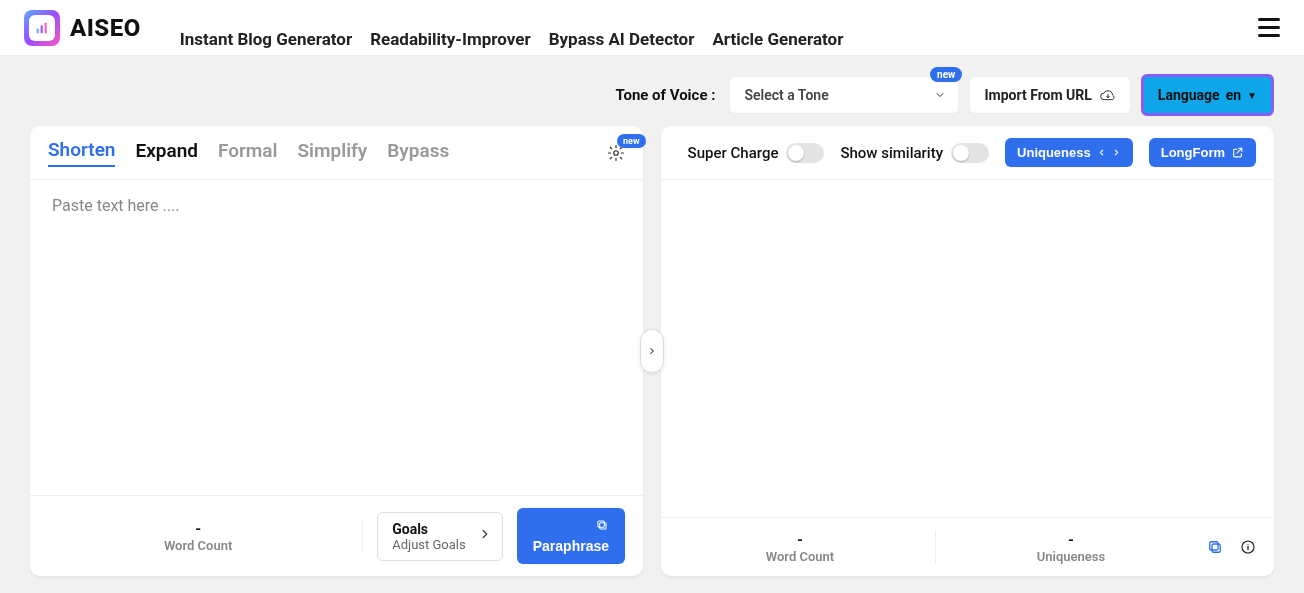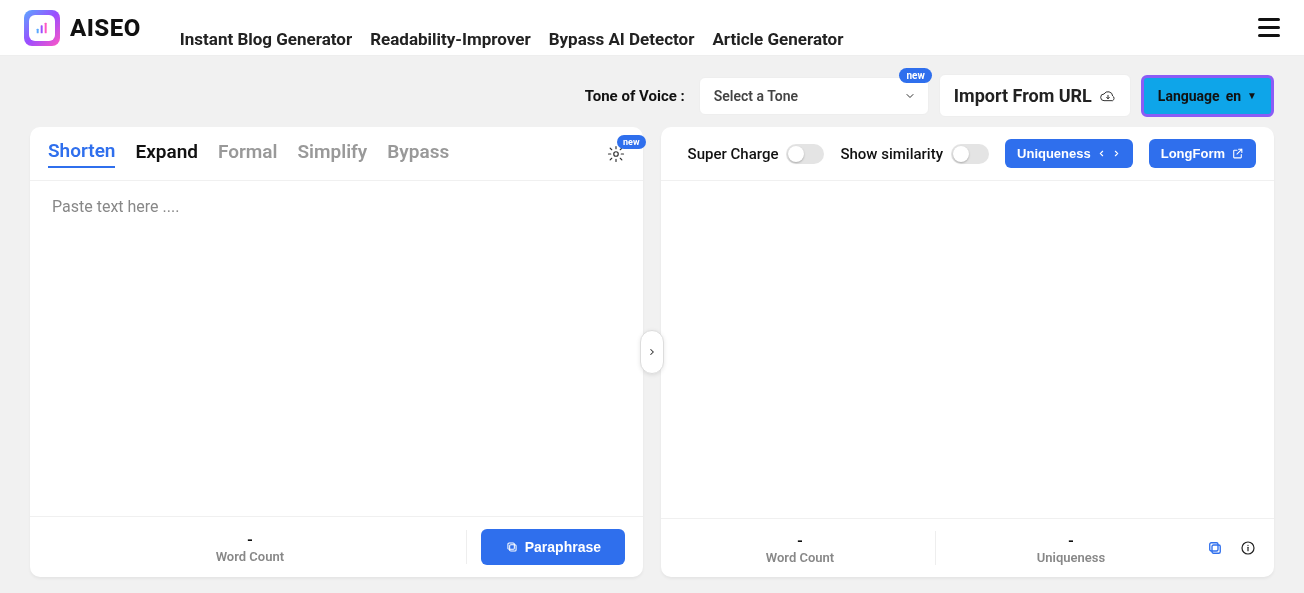--- a/index.html
+++ b/index.html
@@ -16,21 +16,21 @@
   .login-btn { background:#dbeafe; color:#2f6fed; font-weight:700; font-size:17px; padding:8px 22px; border-radius:22px; border:none; cursor:pointer; margin-right:18px;}
   .hamburger { display:flex; flex-direction:column; gap:5px; cursor:pointer;}
   .hamburger span { width:22px; height:3px; background:#111; border-radius:2px;}
   
   
   .top-controls { display:flex; justify-content:flex-end; align-items:center; gap:10px; padding:18px 30px 0 30px;}
   .tov-label { font-size:15px; font-weight:700; color:#111; margin-right:4px;}
   .select-box { position:relative; background:#fff; border:1px solid #eee; border-radius:6px; padding:10px 36px 10px 14px; font-size:14px; font-weight:600; color:#444; cursor:pointer; min-width:230px;}
   .select-box .chev { position:absolute; right:12px; top:12px;}
   .new-badge { position:absolute; top:-10px; right:-4px; background:#2f6fed; color:#fff; font-size:10px; font-weight:700; padding:2px 7px; border-radius:10px;}
-  .control-btn { background:#fff; border:1px solid #eee; border-radius:6px; padding:10px 14px; font-size:18px; font-weight:700; color:#222; cursor:pointer; display:flex; align-items:center; gap:8px;}
+  .control-btn { background:#fff; border:1px solid #eee; border-radius:6px; padding:10px 14px; font-size:14px; font-weight:700; color:#222; cursor:pointer; display:flex; align-items:center; gap:8px;}
   .lang-btn { background:#0ea5e9; border:3px solid #8b5cf6; border-radius:6px; padding:10px 14px; font-size:14px; font-weight:700; color:#111; cursor:pointer; display:flex; align-items:center; gap:6px;}
   
   
   .workspace { display:flex; padding:10px 30px 30px 30px; gap:18px; position:relative;}
   .panel { background:#fff; border-radius:10px; flex:1; display:flex; flex-direction:column; box-shadow:0 2px 3px rgba(0,0,0,.05); min-height:450px;}
   
   
   .tabs-row { display:flex; align-items:center; padding:12px 18px; border-bottom:1px solid #f0f0f0; gap:20px;}
   .tab { font-size:19px; font-weight:600; color:#999; cursor:pointer; padding-bottom:4px;}
   .tab.active { color:#2f6fed; border-bottom:2px solid #2f6fed;}
@@ -45,21 +45,21 @@
   
   .left-foot { display:flex; align-items:center; padding:12px 18px; border-top:1px solid #f0f0f0; gap:14px;}
   .stat-col { flex:1; text-align:center;}
   .stat-val { font-size:15px; font-weight:700; color:#111;}
   .stat-lbl { font-size:13px; font-weight:600; color:#888;}
   .v-sep { width:1px; height:34px; background:#eee;}
   .goals-btn { background:#fff; border:1px solid #ddd; border-radius:6px; padding:8px 36px 8px 14px; cursor:pointer; position:relative; text-align:left;}
   .goals-btn .g-title { font-size:14px; font-weight:700; color:#111;}
   .goals-btn .g-sub { font-size:13px; color:#666;}
   .goals-btn .chev2 { position:absolute; right:10px; top:14px;}
-  .paraphrase-btn { background:#2f6fed; color:#fff; border:none; border-radius:6px; padding:10px 24px; font-size:14px; font-weight:700; cursor:pointer; display:flex; align-items:center; gap:6px;}
+  .paraphrase-btn { background:#2f6fed; color:#fff; border:none; border-radius:6px; padding:10px 16px; font-size:14px; font-weight:700; cursor:pointer; display:flex; align-items:flex-end; gap:6px;flex-direction:column;}
   
   
   .right-head { display:flex; align-items:center; justify-content:flex-end; padding:12px 18px; border-bottom:1px solid #f0f0f0; gap:16px;}
   .toggle-wrap { display:flex; align-items:center; gap:8px;text-align:right;}
   .toggle-lbl { font-size:15px; color:#111; font-weight:500;}
   .switch { width:38px; height:20px; border-radius:12px; background:#e4e4e4; position:relative; cursor:pointer;}
   .switch .knob { position:absolute; width:16px; height:16px; background:#fff; border-radius:50%; top:2px; left:2px; box-shadow:0 1px 2px rgba(0,0,0,.25);}
   .pill-btn { background:#2f6fed; color:#fff; border:none; border-radius:6px; padding:7px 12px; font-size:13px; font-weight:700; cursor:pointer; display:flex; align-items:center; gap:6px;}
   
   .right-body { flex:1;}
@@ -146,20 +146,29 @@
         <span class="gear-badge">new</span>
       </div>
     </div>
     <textarea class="textarea" placeholder="Paste text here ...." style=""></textarea>
     <div class="left-foot">
       <div class="stat-col">
         <div class="stat-val">-</div>
         <div class="stat-lbl">Word Count</div>
       </div>
       <div class="v-sep"></div>
+      <div class="goals-btn">
+        <div class="g-title">Goals</div>
+        <div class="g-sub">Adjust Goals</div>
+        <span class="chev2">
+            <svg width="14" height="14" viewBox="0 0 24 24">
+              <path d="M9 6l6 6-6 6" stroke="#333" stroke-width="2" fill="none" stroke-linecap="round"></path>
+            </svg>
+          </span>
+      </div>
       <button class="paraphrase-btn">
         <span>
             <svg width="14" height="14" viewBox="0 0 24 24">
               <rect x="8" y="8" width="11" height="11" rx="2" fill="none" stroke="#fff" stroke-width="1.8"></rect>
               <rect x="5" y="5" width="11" height="11" rx="2" fill="none" stroke="#fff" stroke-width="1.8"></rect>
             </svg>
           </span>
         <span>Paraphrase</span>
       </button>
     </div>

